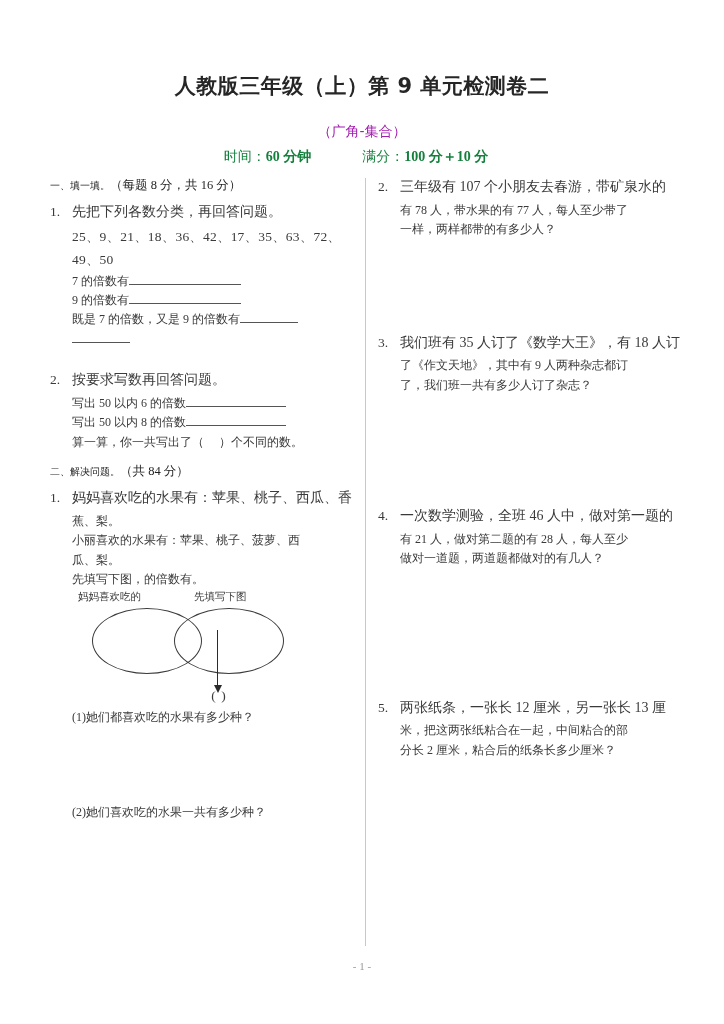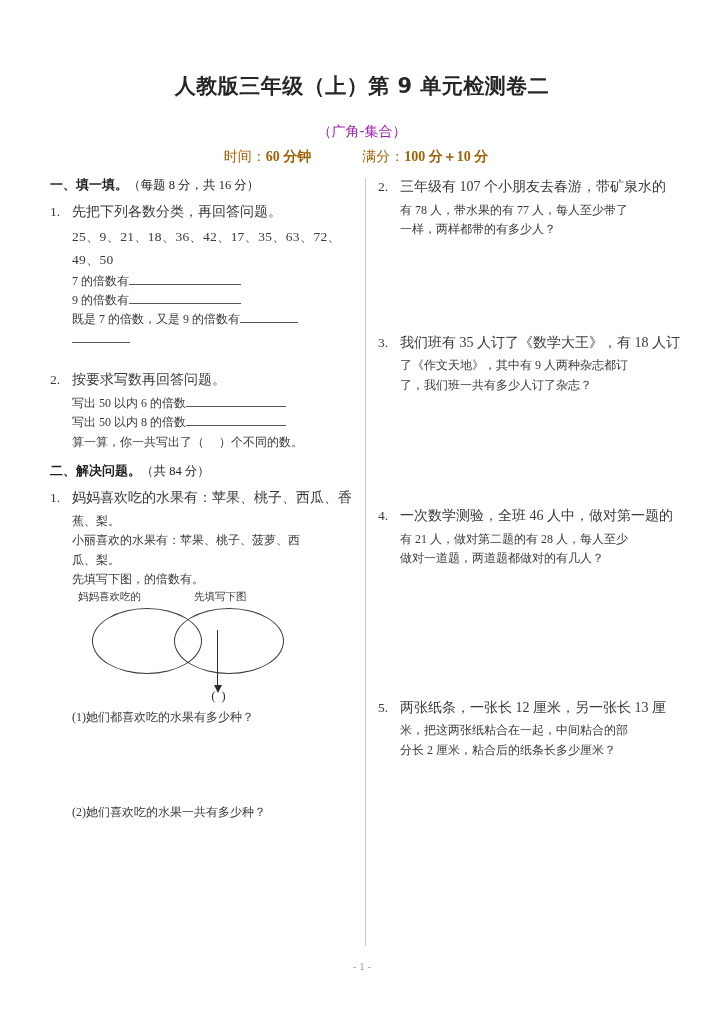--- a/index.html
+++ b/index.html
@@ -39,21 +39,21 @@
     font-size: 14px;
     color: #a21caf;
   }
   .meta-row {
     position: absolute;
     top: 148px;
     left: 0;
     width: 712px;
     text-align: center;
     font-size: 14px;
-    color: #a16207;
+    color: #15803d;
   }
   .meta-row .meta-item { display: inline-block; }
   .meta-row .meta-gap { display: inline-block; width: 44px; }
   .meta-row b { font-weight: bold; }
 
   
   .divider {
     position: absolute;
     left: 365px;
     top: 178px;
@@ -70,22 +70,22 @@
 
   
   .sec-head {
     font-size: 14.5px;
     margin-bottom: 7px;
     color: #1f1f1f;
     white-space: nowrap;
   }
   .sec-head .sec-head-main {
     font-family: "DejaVu Sans", "Liberation Sans", sans-serif;
-    font-weight: bold;
-    font-size: 13px;
+    font-weight: normal;
+    font-size: 10px;
   }
   .sec-head .sec-head-score {
     font-size: 12.5px;
     font-family: "Liberation Serif", serif;
   }
 
   .q {
     display: flex;
     align-items: flex-start;
     font-size: 14px;

